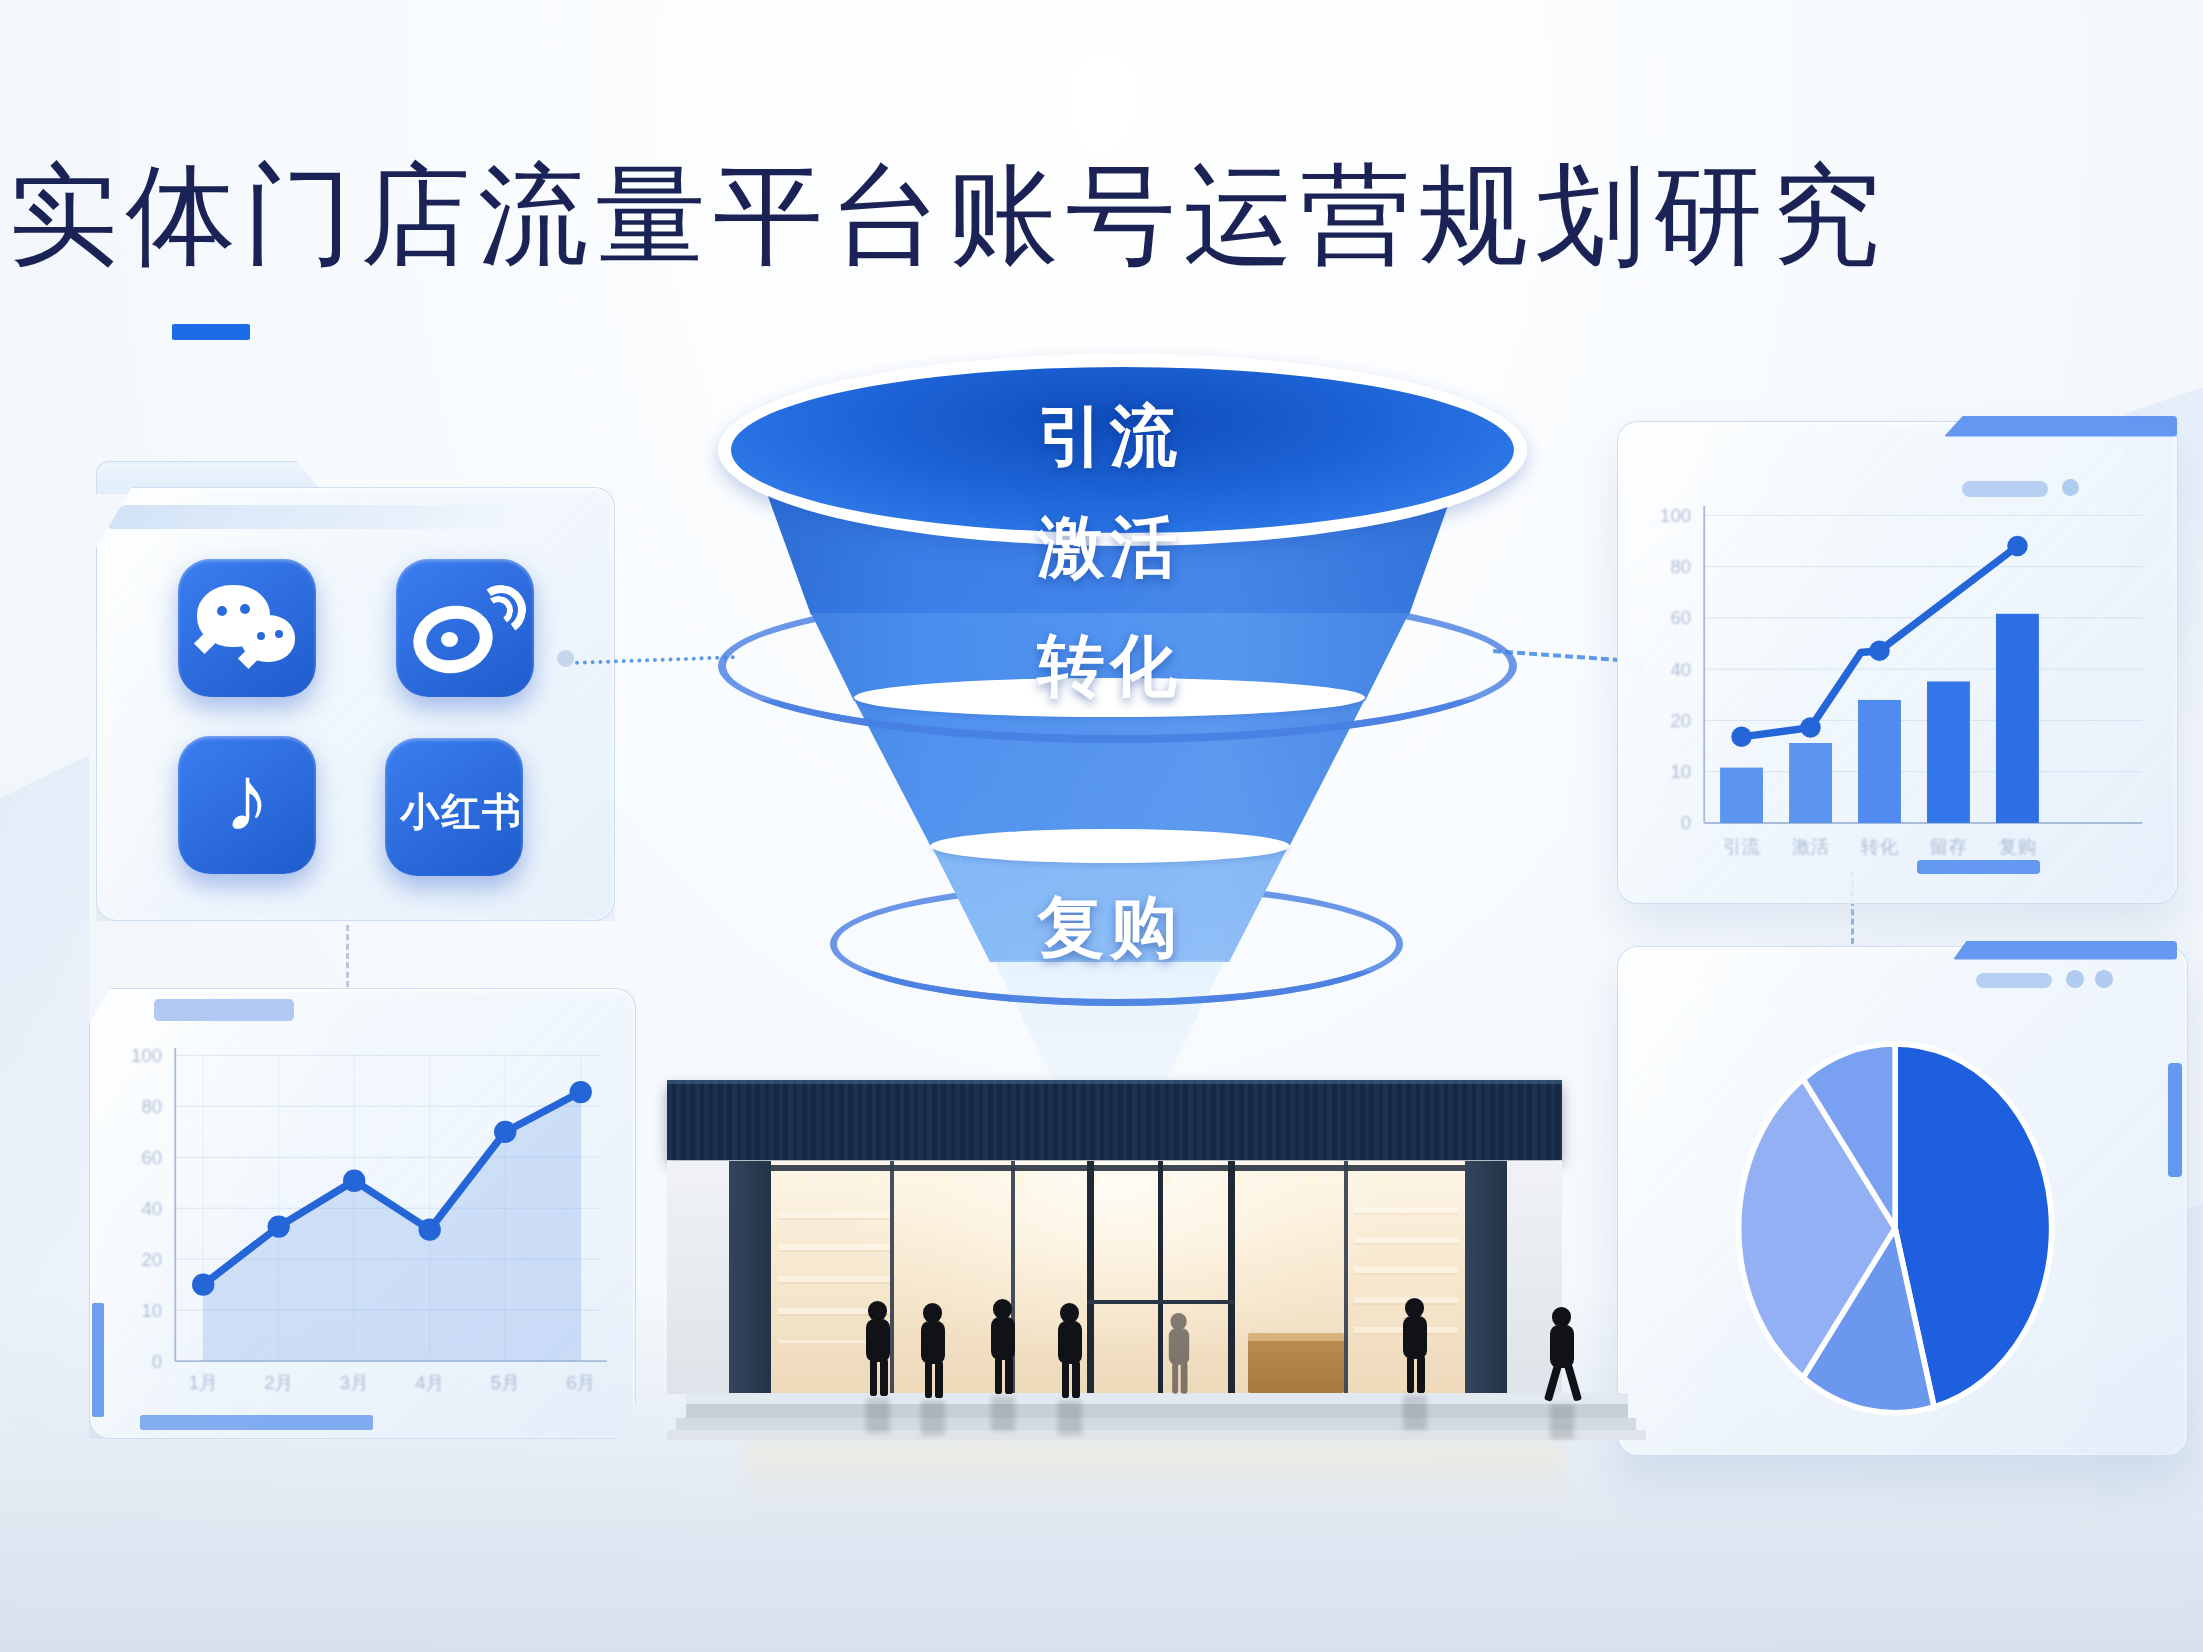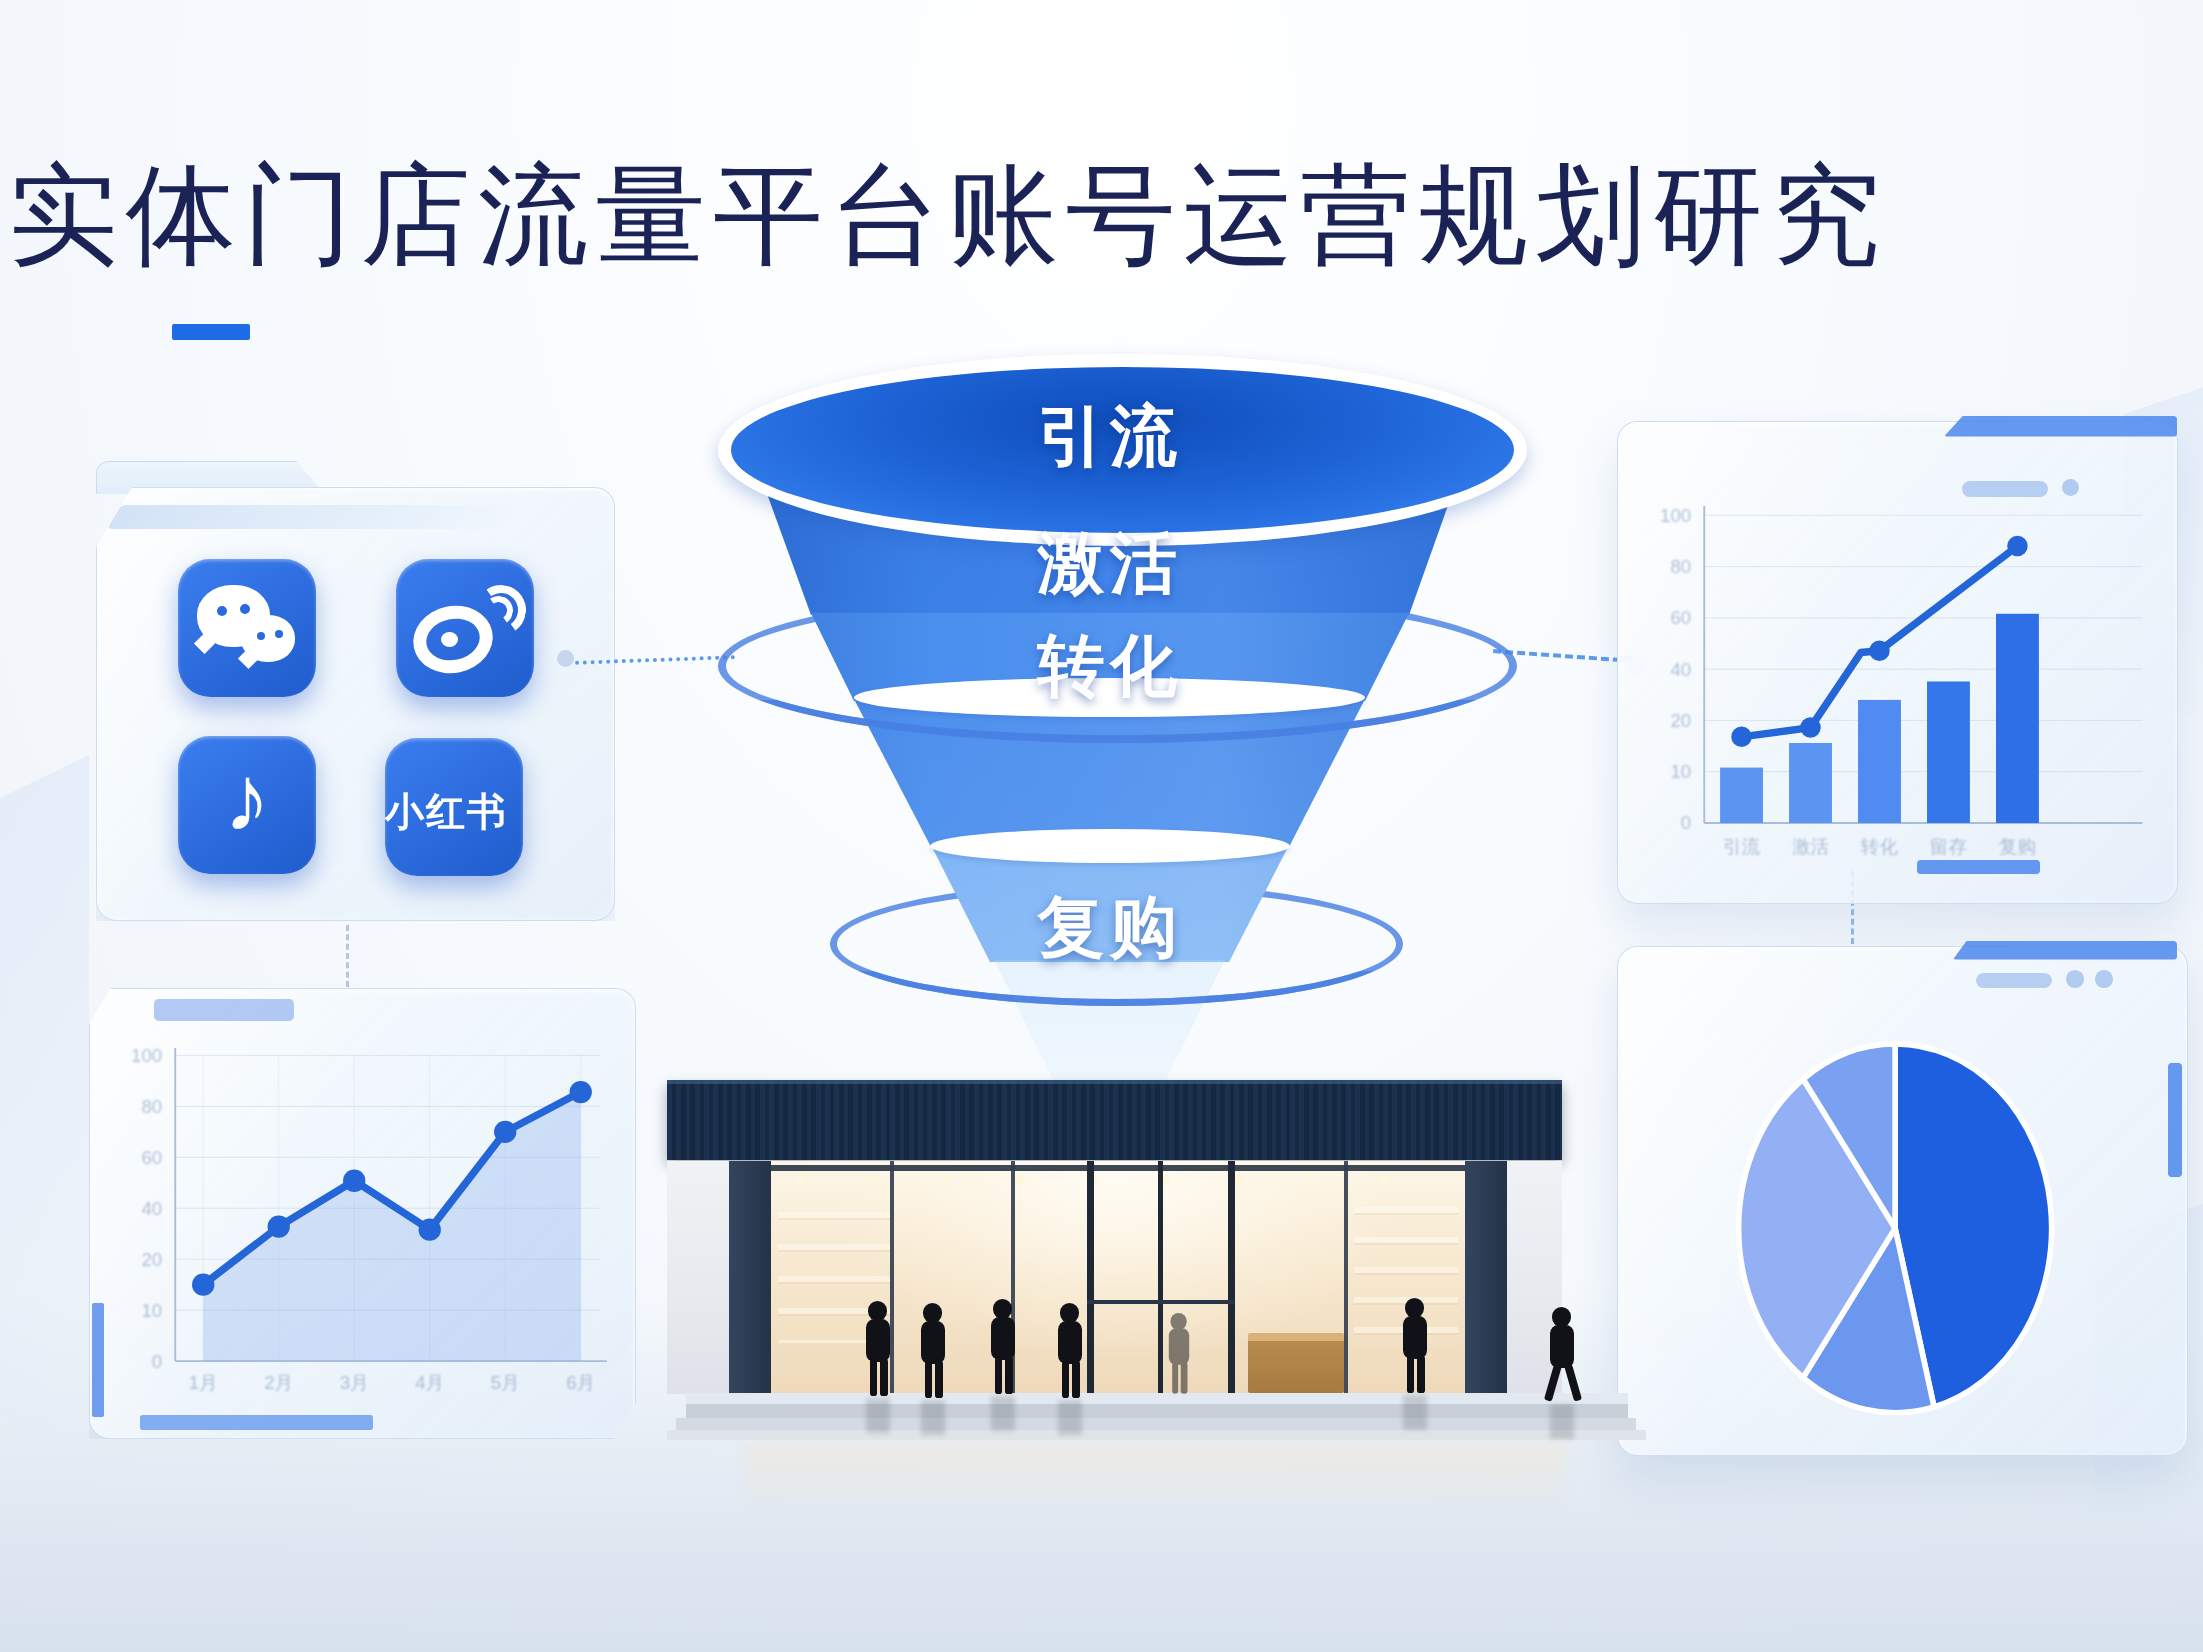--- a/index.html
+++ b/index.html
@@ -54,21 +54,21 @@
   .wc-b{position:absolute;background:#fff;border-radius:48%;}
   .wc-b::after{content:"";position:absolute;width:15px;height:15px;background:#fff;bottom:-3.7px;transform:rotate(45deg);}
   .wc-eye{position:absolute;background:#2a6ade;border-radius:50%;}
   
   .wb-ring{position:absolute;border:13px solid #fff;border-radius:50%;}
   .wb-pupil{position:absolute;background:#fff;border-radius:50%;}
   .wb-arc{position:absolute;border:8.4px solid transparent;border-top-color:#fff;border-right-color:#fff;border-radius:50%;}
   
   .dy-note{position:absolute;left:0;top:9.3px;width:100%;text-align:center;font-size:93px;font-weight:900;color:#fff;}
   
-  .xhs-label{position:absolute;left:0;top:47px;width:100%;text-align:left;font-size:39px;font-weight:900;color:#fff;letter-spacing:1.9px;}
+  .xhs-label{position:absolute;left:0;top:47px;width:100%;text-align:right;font-size:39px;font-weight:900;color:#fff;letter-spacing:1.9px;}
   
   .dotline{position:absolute;height:0;}
   #conn-left{left:575px;top:658px;width:160px;border-top:4.7px dotted #5d9bea;transform:rotate(-2deg);}
   #conn-right{left:1493px;top:654px;width:140px;border-top:4.7px dashed #5d9bea;transform:rotate(4deg);}
   #conn-left-dot{left:557px;top:650px;width:17px;height:17px;border-radius:50%;background:#c6d6ee;}
   #conn-right-dot{left:1626px;top:656px;width:18.6px;height:18.6px;border-radius:50%;background:#bcd0ee;}
   #conn-vleft{left:346px;top:925px;height:62px;border-left:3.7px dashed #b9c7de;}
   #conn-vright{left:1851px;top:871px;height:73px;border-left:3.7px dashed #8fb9ee;}
   #bar-edge-dash{left:1617px;top:656px;width:15px;height:5.6px;background:#8fb6ee;border-radius:2.8px;}
   
@@ -91,21 +91,21 @@
   #beam-glow{left:1042px;top:1080px;width:136px;height:45px;border-radius:50%;
     background:radial-gradient(ellipse, rgba(222,240,253,.95), rgba(222,240,253,0) 70%);filter:blur(2.8px);}
   .stripe{position:absolute;background:#fff;border-radius:50%;box-shadow:0 2.8px 5.6px rgba(30,80,180,.18);}
   #stripe-1{left:201px;top:324px;width:511px;height:39px;}
   #stripe-2{left:277px;top:475px;width:360px;height:34px;}
   #funnel-top{left:65px;top:0;width:783px;height:166px;border-radius:50%;border:13px solid #fff;
     background:radial-gradient(ellipse at 50% 32%, #0f4cba 0%, #1d63d6 45%, #2e78e8 78%, #3f87ee 100%);
     box-shadow:0 7.5px 17px rgba(30,80,180,.25);}
   .funnel-label{position:absolute;left:0;width:100%;text-align:center;color:#fff;font-size:67px;font-weight:800;
     letter-spacing:5.6px;text-shadow:0 3.7px 9.3px rgba(10,50,140,.45);}
-  #fl-0{top:37px;} #fl-1{top:164px;} #fl-2{top:267px;} #fl-3{top:401px;} #fl-4{top:528px;}
+  #fl-0{top:37px;} #fl-1{top:148px;} #fl-2{top:267px;} #fl-3{top:401px;} #fl-4{top:528px;}
   
   svg{font-family:"Liberation Sans","DejaVu Sans",sans-serif;}
   svg text.tick{fill:#93a7c7;font-size:20px;}
   svg text.pseudo{filter:blur(1.2px);opacity:.72;}
   #line-card{left:89px;top:988px;width:545px;height:449px;border-radius:20.5px;
     clip-path:polygon(0 8%,4% 0,100% 0,100% 92%,96% 100%,0 100%);}
   #line-pill{left:154px;top:999px;width:140px;height:22.4px;background:rgba(130,168,235,.6);border-radius:4.7px;}
   #line-strip-l{left:92px;top:1303px;width:12px;height:114px;background:#4d86ec;opacity:.8;border-radius:1.9px;}
   #line-strip-b{left:140px;top:1415px;width:233px;height:15px;background:#5f94ee;opacity:.75;border-radius:2.8px;}
   #bar-card{left:1617px;top:421px;width:559px;height:481px;border-radius:20.5px;}

